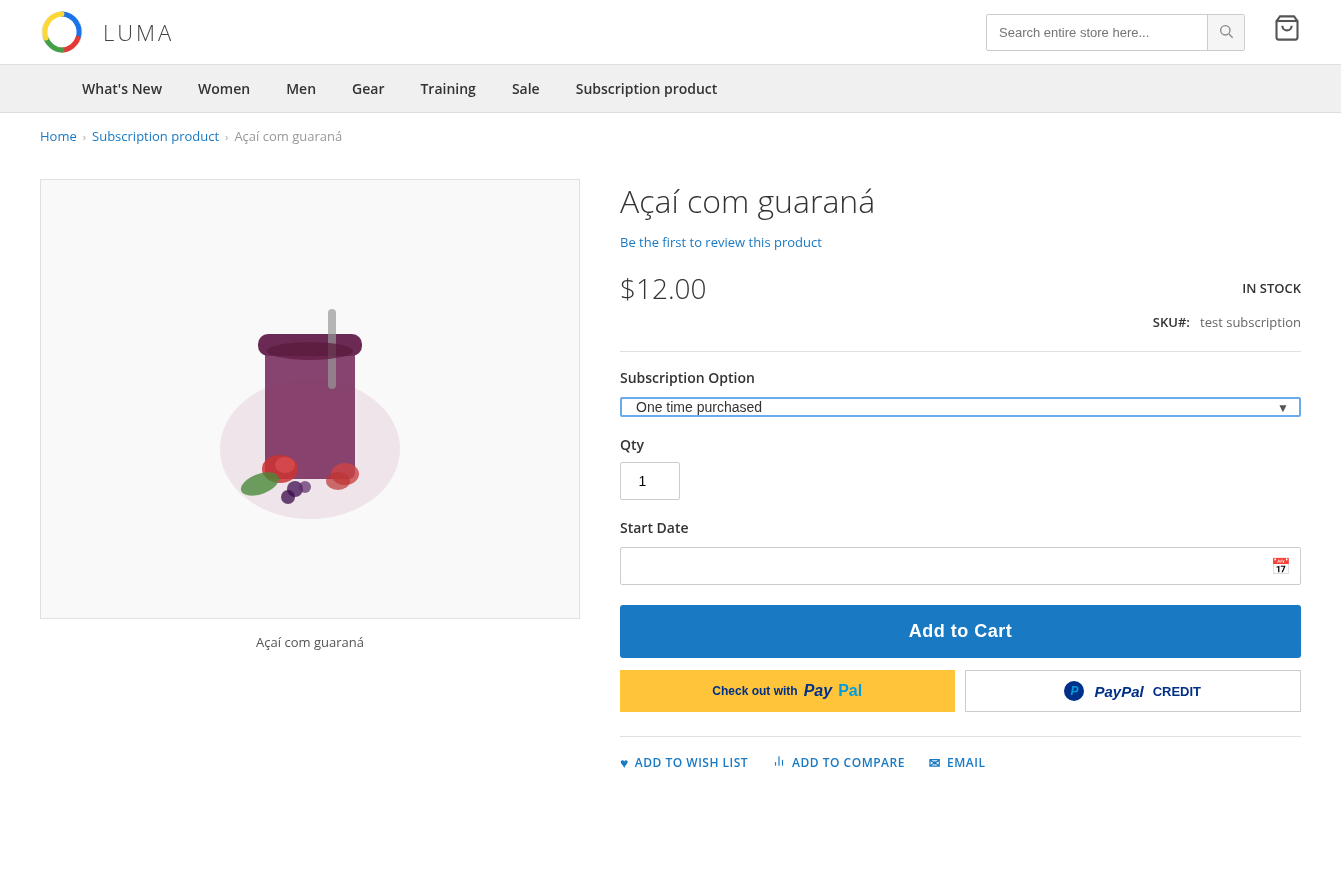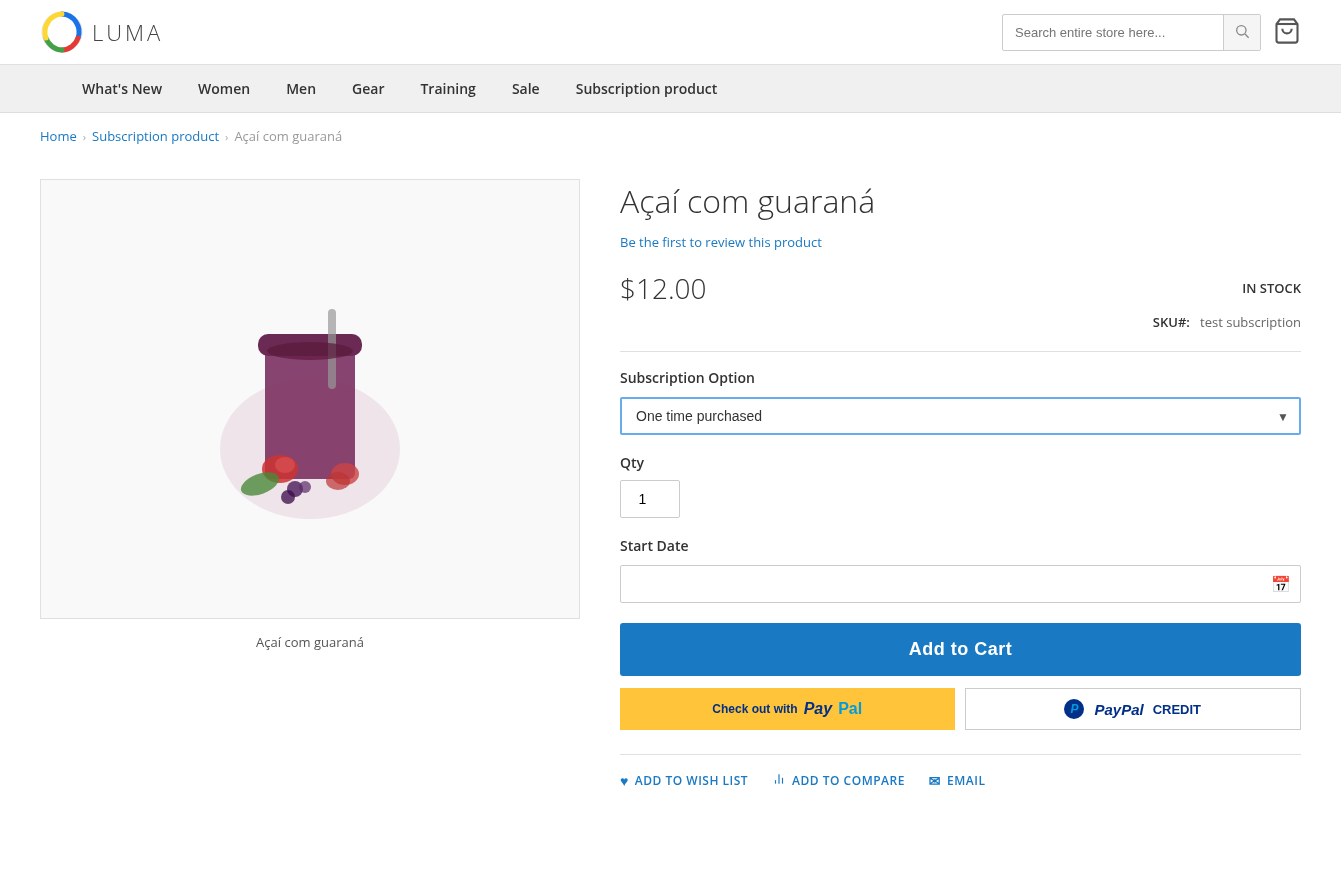--- a/index.html
+++ b/index.html
@@ -1,22 +1,22 @@
 <!DOCTYPE html>
 <html><head>
   <meta charset="utf-8">
   <style>
     * { box-sizing: border-box; margin: 0; padding: 0; }
     body { font-family: 'Open Sans', Arial, sans-serif; font-size: 14px; color: #333; background: #fff; }
 
     
     .header { display: flex; align-items: center; justify-content: space-between; padding: 10px 40px; border-bottom: 1px solid #e0e0e0; }
-    .logo { display: flex; align-items: center; gap: 8px; }
+    .logo { display: flex; align-items: center; gap: 19px; }
     .logo-text { font-size: 22px; font-weight: 300; letter-spacing: 3px; color: #444; text-transform: uppercase; }
-    .header-right { display: flex; align-items: flex-end; gap: 12px; }
+    .header-right { display: flex; align-items: flex-start; gap: 28px; }
     .search-bar { display: flex; align-items: center; border: 1px solid #ccc; border-radius: 2px; overflow: hidden; }
     .search-bar input { border: none; outline: none; padding: 8px 12px; width: 220px; font-size: 13px; color: #888; }
     .search-bar button { background: #f5f5f5; border: none; border-left: 1px solid #ccc; padding: 8px 10px; cursor: pointer; }
     .cart-icon { font-size: 22px; color: #555; cursor: pointer; position: relative; }
 
     
     nav { background: #f0f0f0; border-bottom: 1px solid #ddd; padding-left: 24px; }
     nav ul { display: flex; list-style: none; padding: 0 40px; }
     nav ul li a { display: block; padding: 14px 18px; text-decoration: none; color: #333; font-size: 14px; font-weight: 600; }
 
@@ -44,21 +44,21 @@
 
     
     .option-group { margin-bottom: 18px; }
     .option-label { font-size: 14px; font-weight: 600; color: #333; margin-bottom: 10px; }
     .option-label .required { color: #e02b27; margin-left: 3px; }
     .radio-option { display: flex; align-items: center; gap: 8px; margin-bottom: 8px; font-size: 14px; color: #333; cursor: pointer; }
     .radio-option input[type="radio"] { cursor: pointer; width: 14px; height: 14px; accent-color: #1979c3; }
 
     
     .select-wrapper { position: relative; }
-    .select-wrapper select { width: 100%; padding: 9px 14px; border: 2px solid #6aabec; border-radius: 2px; font-size: 14px; color: #333; background: #fff; appearance: none; cursor: pointer; outline: none; }
+    .select-wrapper select { width: 100%; padding: 0 14px; border: 2px solid #6aabec; border-radius: 2px; font-size: 14px; color: #333; background: #fff; appearance: none; cursor: pointer; outline: none; }
     .select-arrow { position: absolute; right: 12px; top: 50%; transform: translateY(-50%); pointer-events: none; color: #555; font-size: 12px; }
 
     
     .date-input-wrapper { position: relative; }
     .date-input-wrapper input { width: 100%; padding: 10px 14px; border: 1px solid #ccc; border-radius: 2px; font-size: 14px; color: #333; background: #fff; outline: none; }
     .calendar-icon { position: absolute; right: 10px; top: 50%; transform: translateY(-50%); color: #555; font-size: 16px; cursor: pointer; }
 
     
     .qty-label { font-size: 14px; font-weight: 600; color: #333; margin-bottom: 8px; }
     .qty-input { width: 60px; padding: 10px 12px; border: 1px solid #ccc; border-radius: 2px; font-size: 14px; text-align: center; outline: none; }

